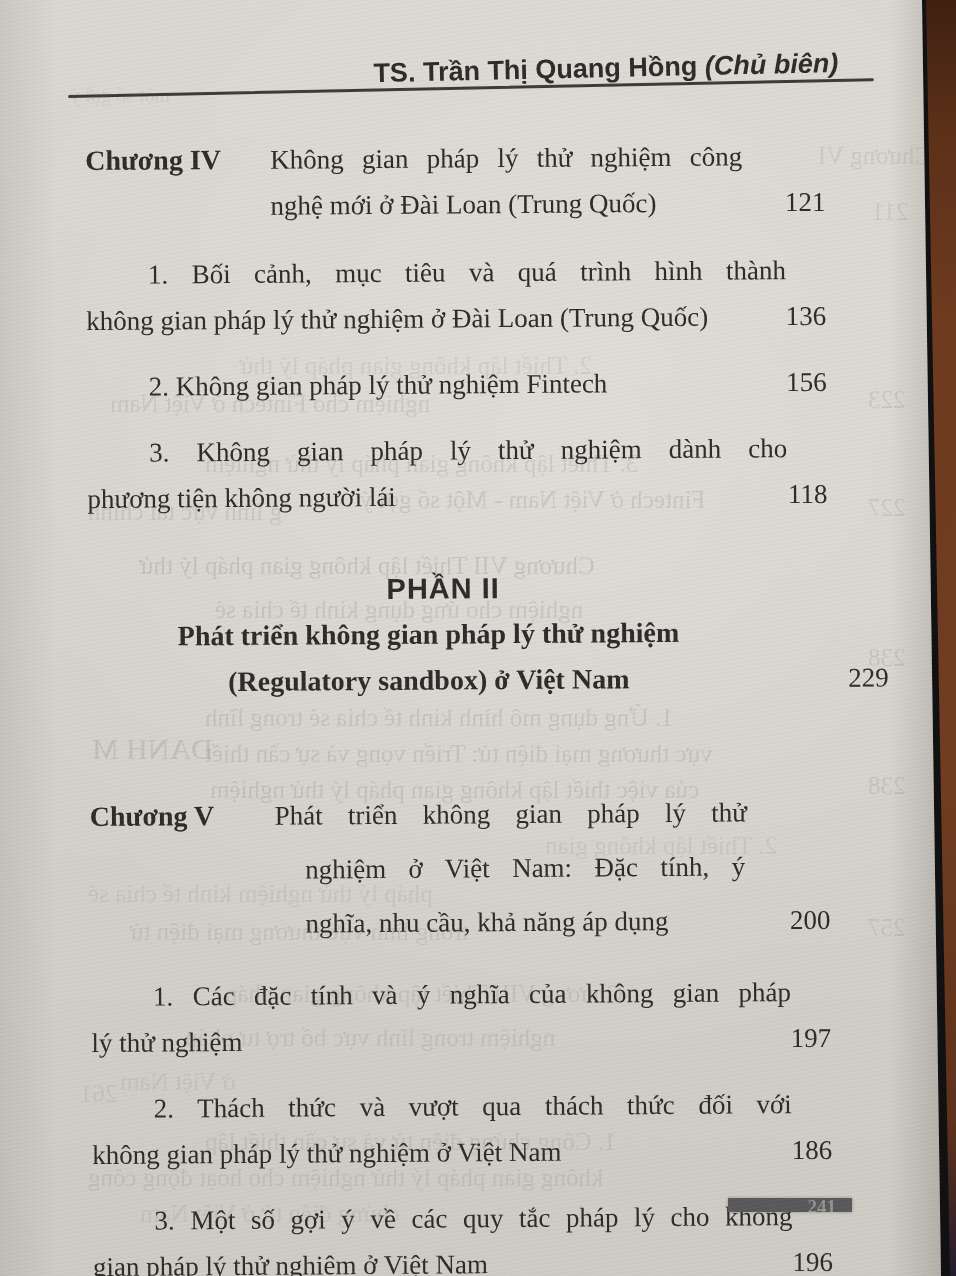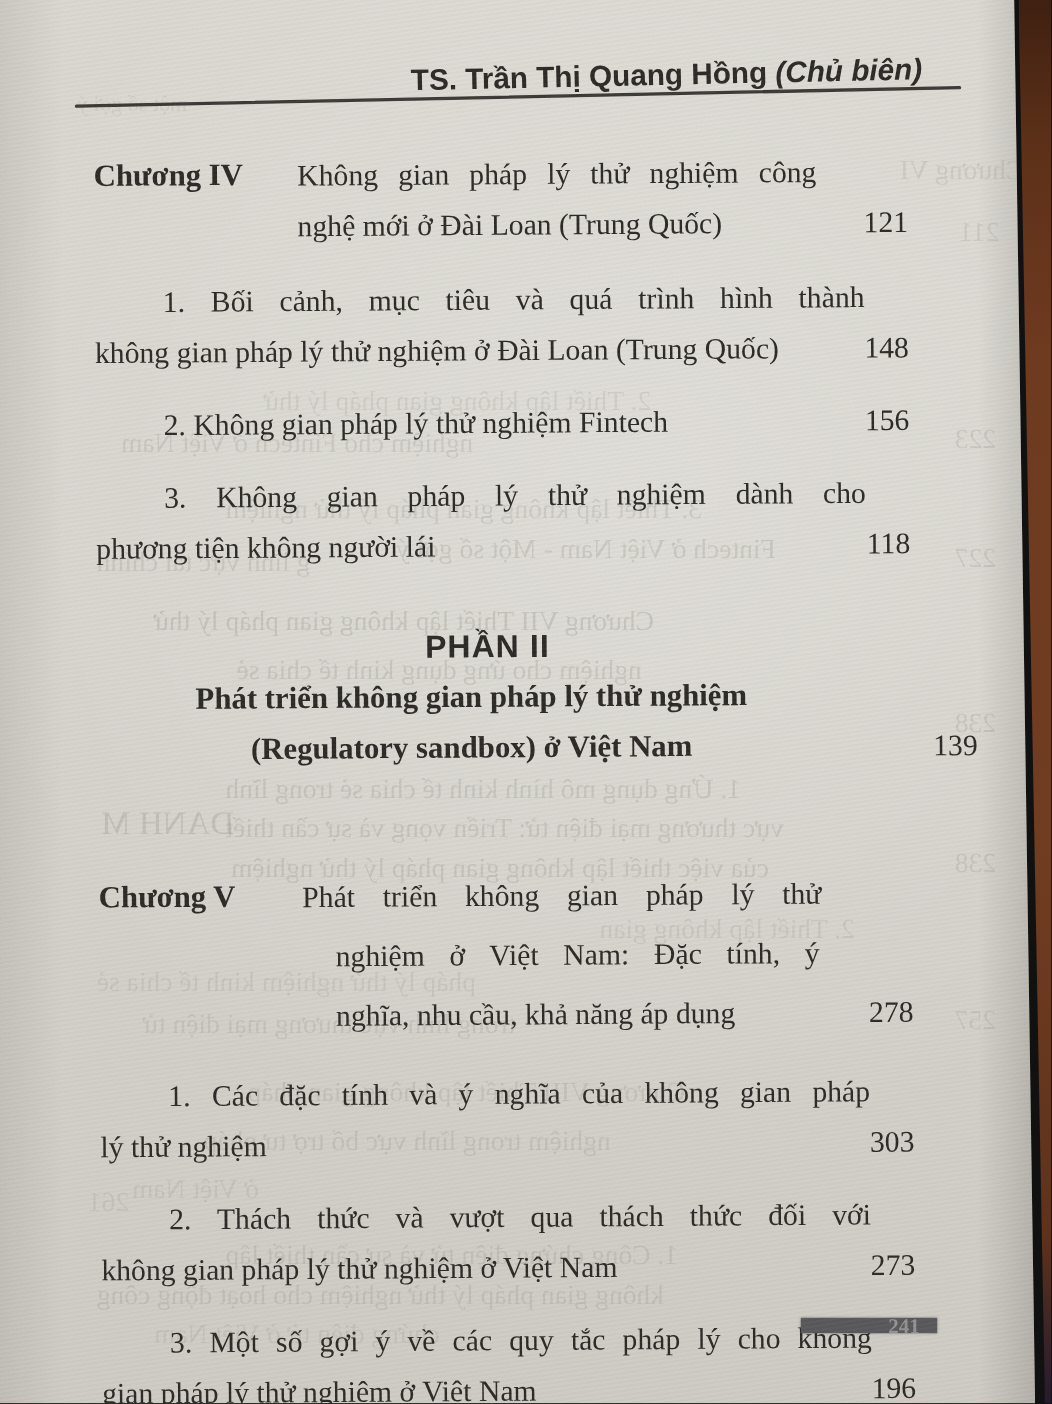--- a/index.html
+++ b/index.html
@@ -119,21 +119,21 @@
             </div>
           </div>
         </div>
         <div class="entry item">
           <div class="line-row">
             <span class="seg just ind">1. Bối cảnh, mục tiêu và quá trình hình thành</span>
             <span class="page-num"></span>
           </div>
           <div class="line-row">
             <span class="seg">không gian pháp lý thử nghiệm ở Đài Loan (Trung Quốc)</span>
-            <span class="page-num">148</span>
+            <span class="page-num">136</span>
           </div>
         </div>
         <div class="entry item">
           <div class="line-row">
             <span class="seg ind">2. Không gian pháp lý thử nghiệm Fintech</span>
             <span class="page-num">156</span>
           </div>
         </div>
         <div class="entry item">
           <div class="line-row">
@@ -141,57 +141,57 @@
             <span class="page-num"></span>
           </div>
           <div class="line-row">
             <span class="seg">phương tiện không người lái</span>
             <span class="page-num">118</span>
           </div>
         </div>
         <div class="entry part">
           <div class="part-heading">PHẦN II</div>
           <div class="line-row"><span class="seg">Phát triển không gian pháp lý thử nghiệm</span><span class="page-num"></span></div>
-          <div class="line-row"><span class="seg">(Regulatory sandbox) ở Việt Nam</span><span class="page-num">139</span></div>
+          <div class="line-row"><span class="seg">(Regulatory sandbox) ở Việt Nam</span><span class="page-num">229</span></div>
         </div>
         <div class="entry chapter tall">
           <div class="ch-label">Chương V</div>
           <div class="ch-body">
             <div class="line-row">
               <span class="seg just">Phát triển không gian pháp lý thử</span>
               <span class="page-num"></span>
             </div>
             <div class="line-row">
               <span class="seg just ml">nghiệm ở Việt Nam: Đặc tính, ý</span>
               <span class="page-num"></span>
             </div>
             <div class="line-row">
               <span class="seg ml">nghĩa, nhu cầu, khả năng áp dụng</span>
-              <span class="page-num">278</span>
+              <span class="page-num">200</span>
             </div>
           </div>
         </div>
         <div class="entry item">
           <div class="line-row">
             <span class="seg just ind">1. Các đặc tính và ý nghĩa của không gian pháp</span>
             <span class="page-num"></span>
           </div>
           <div class="line-row">
             <span class="seg">lý thử nghiệm</span>
-            <span class="page-num">303</span>
+            <span class="page-num">197</span>
           </div>
         </div>
         <div class="entry item">
           <div class="line-row">
             <span class="seg just ind">2. Thách thức và vượt qua thách thức đối với</span>
             <span class="page-num"></span>
           </div>
           <div class="line-row">
             <span class="seg">không gian pháp lý thử nghiệm ở Việt Nam</span>
-            <span class="page-num">273</span>
+            <span class="page-num">186</span>
           </div>
         </div>
         <div class="entry item">
           <div class="line-row">
             <span class="seg just ind">3. Một số gợi ý về các quy tắc pháp lý cho không</span>
             <span class="page-num"></span>
           </div>
           <div class="line-row">
             <span class="seg">gian pháp lý thử nghiệm ở Việt Nam</span>
             <span class="page-num">196</span>

